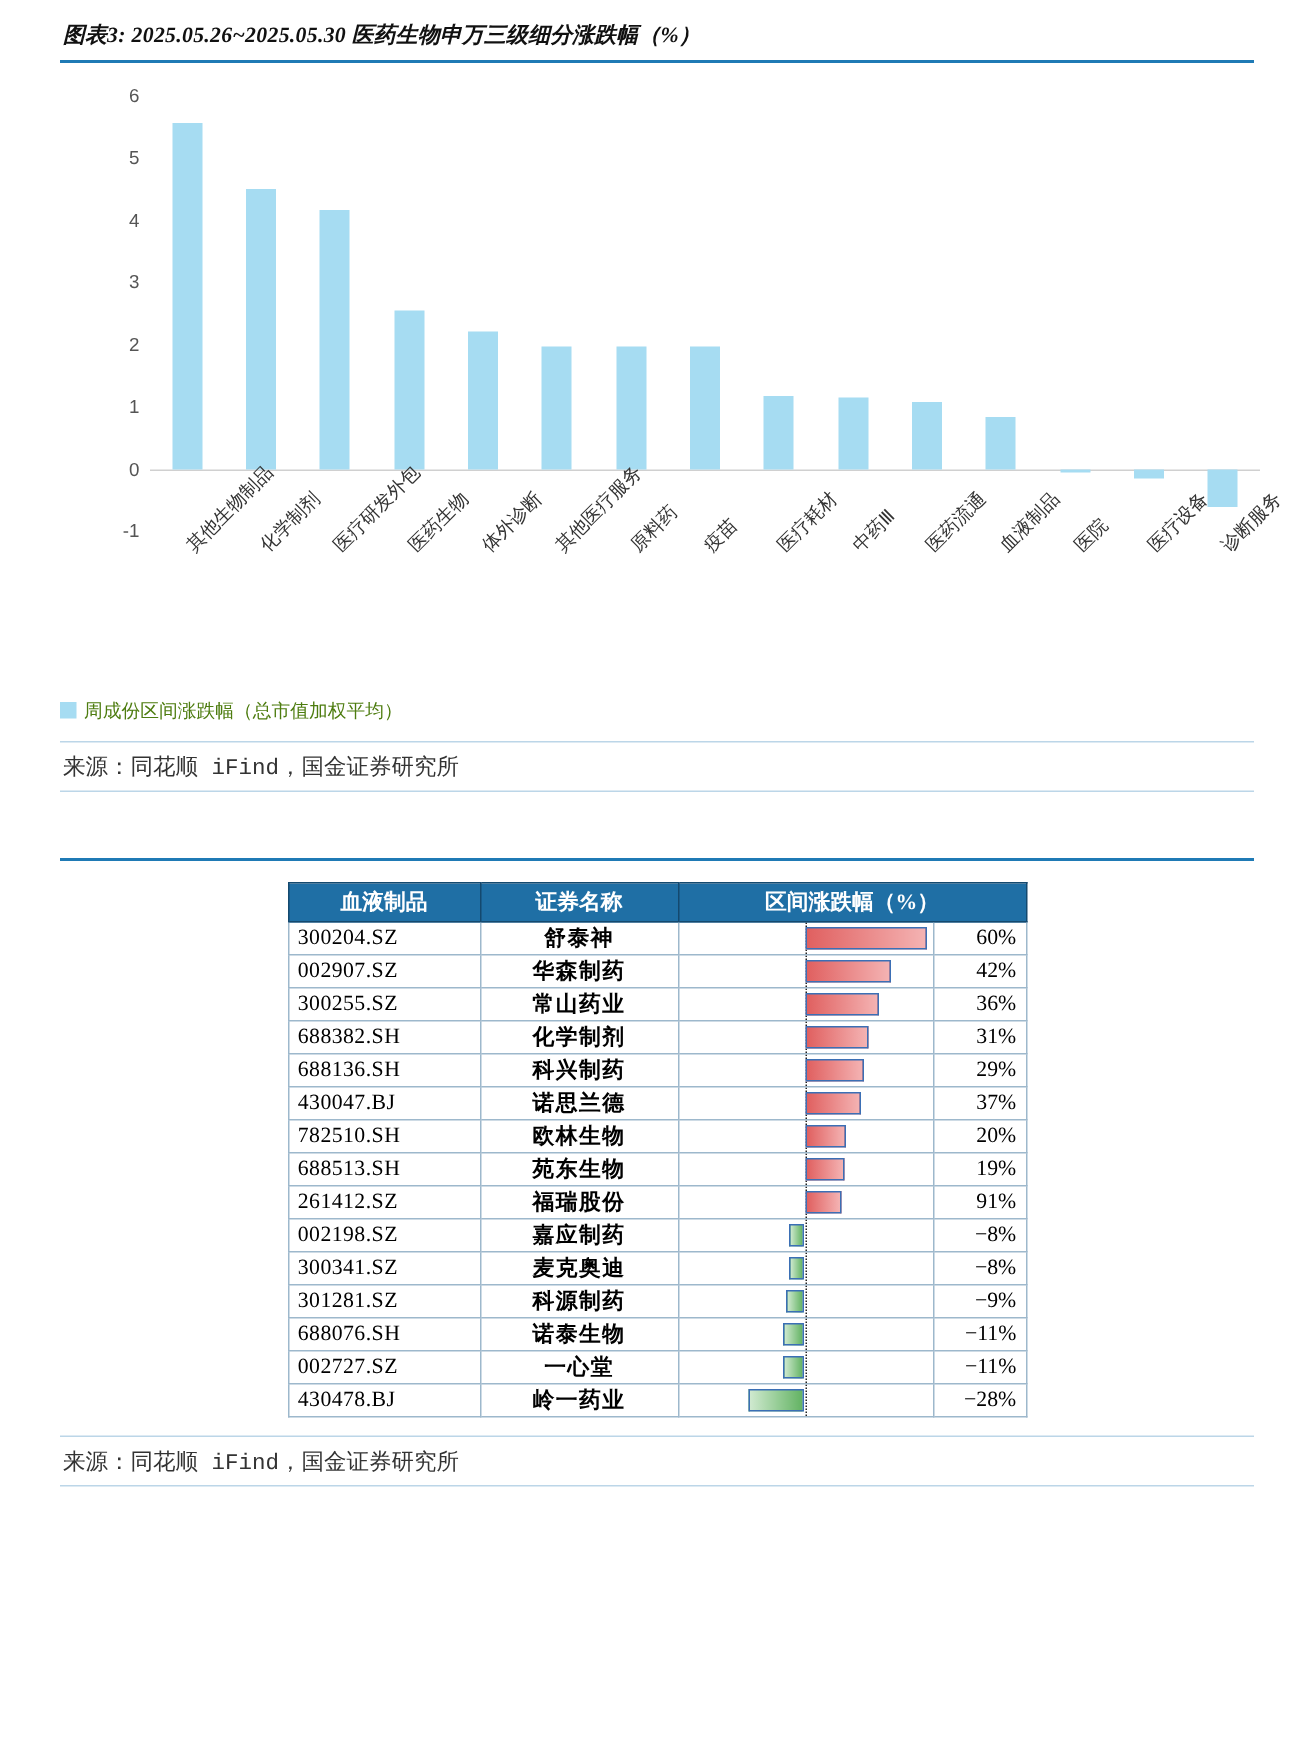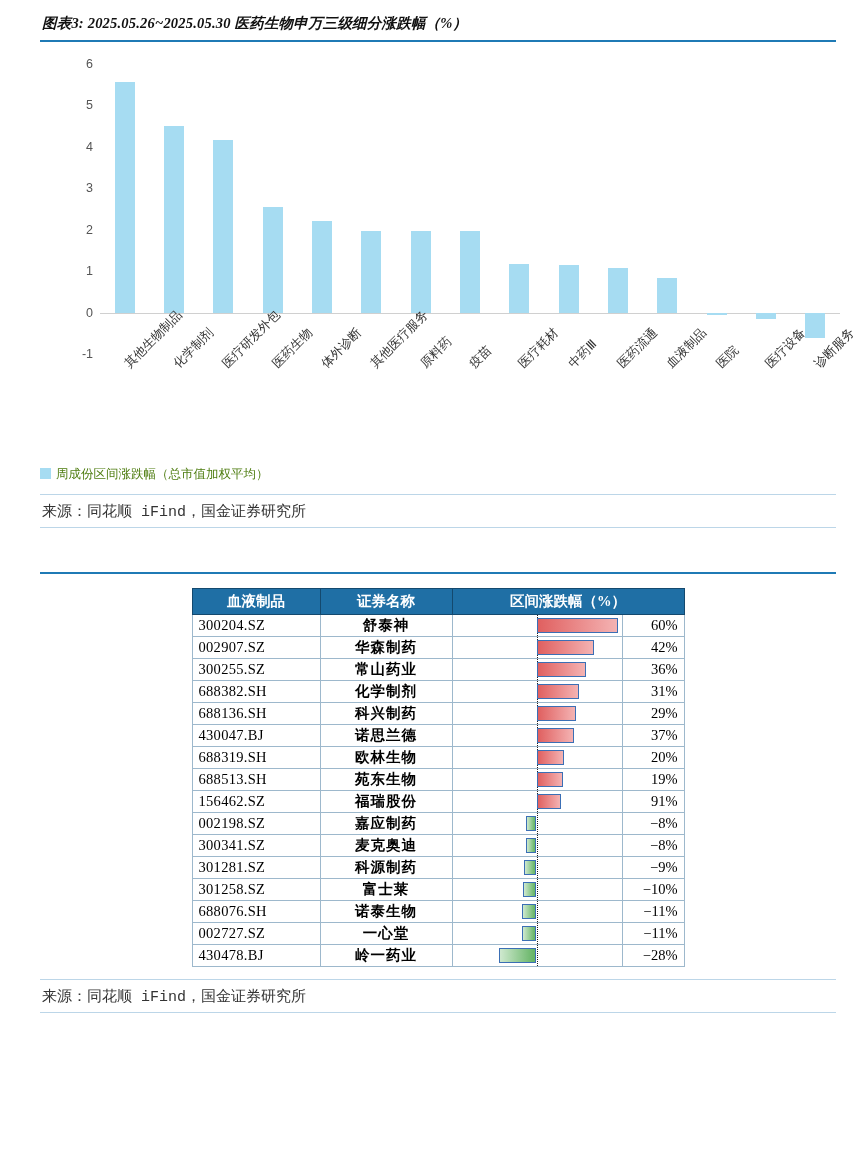--- a/index.html
+++ b/index.html
@@ -274,39 +274,39 @@
             <tr>
               <td class="code">430047.BJ</td>
               <td class="name">诺思兰德</td>
               <td class="barcell">
                 <div class="axis"></div>
                 <div class="ibar pos" style="width: 36.5806px;"></div>
               </td>
               <td class="pct">37%</td>
             </tr>
             <tr>
-              <td class="code">688319.SH</td>
+              <td class="code">782510.SH</td>
               <td class="name">欧林生物</td>
               <td class="barcell">
                 <div class="axis"></div>
                 <div class="ibar pos" style="width: 27.0968px;"></div>
               </td>
               <td class="pct">20%</td>
             </tr>
             <tr>
               <td class="code">688513.SH</td>
               <td class="name">苑东生物</td>
               <td class="barcell">
                 <div class="axis"></div>
                 <div class="ibar pos" style="width: 25.7419px;"></div>
               </td>
               <td class="pct">19%</td>
             </tr>
             <tr>
-              <td class="code">156462.SZ</td>
+              <td class="code">261412.SZ</td>
               <td class="name">福瑞股份</td>
               <td class="barcell">
                 <div class="axis"></div>
                 <div class="ibar pos" style="width: 24.3871px;"></div>
               </td>
               <td class="pct">91%</td>
             </tr>
             <tr>
               <td class="code">002198.SZ</td>
               <td class="name">嘉应制药</td>
@@ -326,29 +326,20 @@
               <td class="pct">−8%</td>
             </tr>
             <tr>
               <td class="code">301281.SZ</td>
               <td class="name">科源制药</td>
               <td class="barcell">
                 <div class="axis"></div>
                 <div class="ibar neg" style="width: 12.1935px; left: 71.8065px;"></div>
               </td>
               <td class="pct">−9%</td>
-            </tr>
-            <tr>
-              <td class="code">301258.SZ</td>
-              <td class="name">富士莱</td>
-              <td class="barcell">
-                <div class="axis"></div>
-                <div class="ibar neg" style="width: 13.5484px; left: 70.4516px;"></div>
-              </td>
-              <td class="pct">−10%</td>
             </tr>
             <tr>
               <td class="code">688076.SH</td>
               <td class="name">诺泰生物</td>
               <td class="barcell">
                 <div class="axis"></div>
                 <div class="ibar neg" style="width: 14.9032px; left: 69.0968px;"></div>
               </td>
               <td class="pct">−11%</td>
             </tr>

